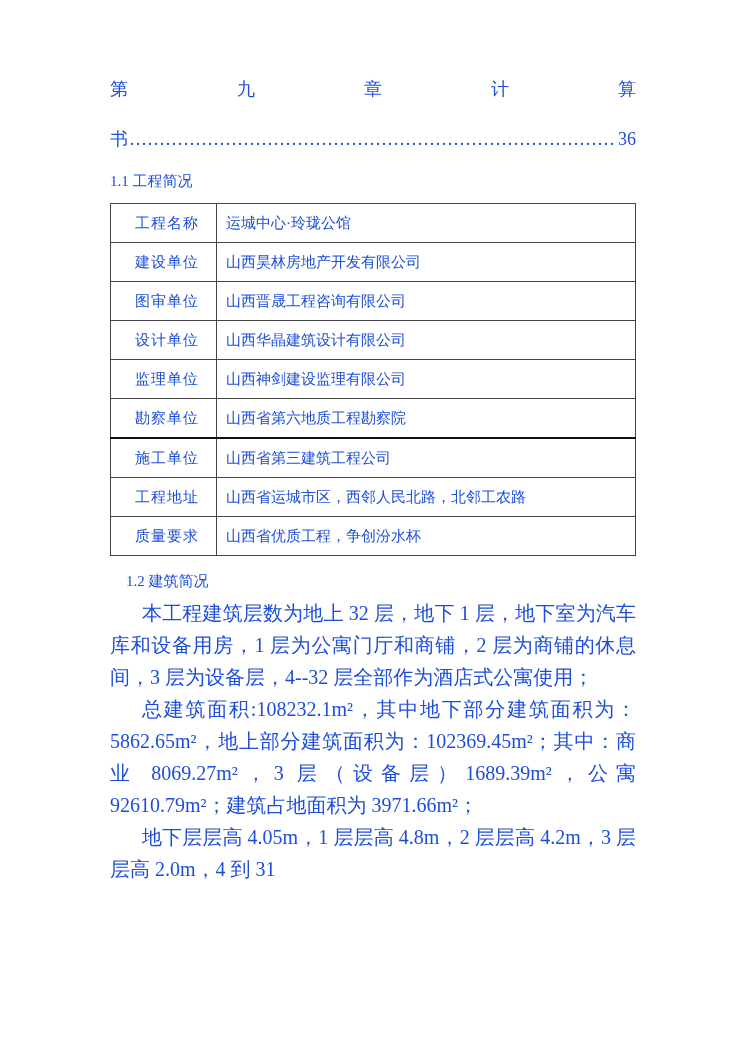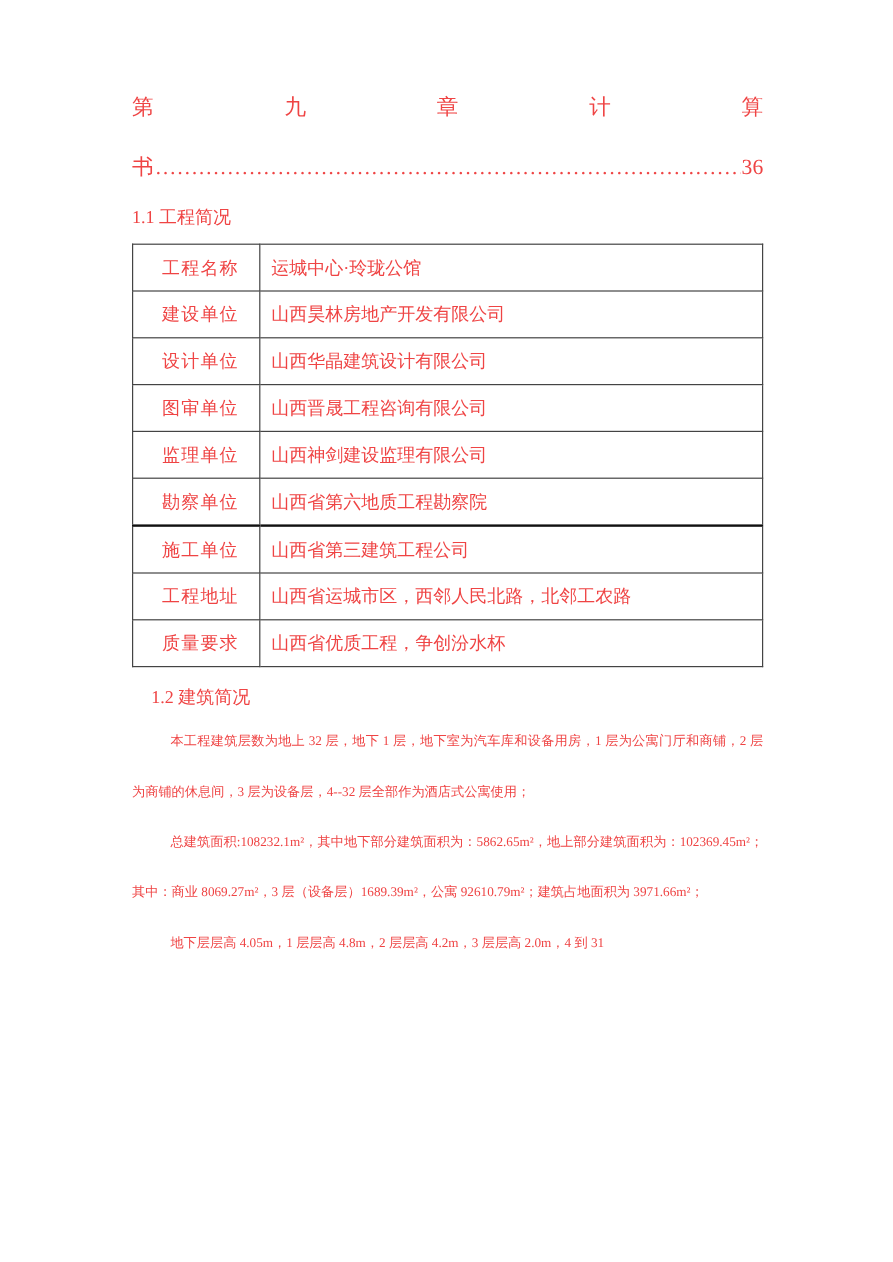--- a/index.html
+++ b/index.html
@@ -5,21 +5,21 @@
   html, body {
     margin: 0;
     padding: 0;
     background: #ffffff;
   }
   .page {
     position: relative;
     width: 744px;
     height: 1032px;
     background: #ffffff;
-    color: #ef4444;
+    color: #1d4ed8;
     font-family: "Liberation Serif", "DejaVu Serif", serif;
     overflow: hidden;
     box-sizing: border-box;
   }
   .content {
     padding: 80px 108px 0 110px;
   }
   
   .toc-line1 {
     font-size: 18px;
@@ -74,22 +74,22 @@
     width: 72px;
     font-weight: normal;
     letter-spacing: 1px;
     padding-left: 24px;
   }
   .ptable tr.heavy td {
     border-top: 2px solid #111;
   }
   
   .body-para {
-    font-size: 11px;
-    line-height: 42px;
+    font-size: 20px;
+    line-height: 32px;
     text-indent: 32px;
     text-align: justify;
     margin: 0;
   }
 </style>
 </head>
 <body>
 
 <div class="page">
   <div class="content">
@@ -109,26 +109,26 @@
       <tbody>
         <tr>
           <td class="lbl">工程名称</td>
           <td class="val">运城中心·玲珑公馆</td>
         </tr>
         <tr>
           <td class="lbl">建设单位</td>
           <td class="val">山西昊林房地产开发有限公司</td>
         </tr>
         <tr>
+          <td class="lbl">图审单位</td>
+          <td class="val">山西晋晟工程咨询有限公司</td>
+        </tr>
+        <tr>
           <td class="lbl">设计单位</td>
           <td class="val">山西华晶建筑设计有限公司</td>
-        </tr>
-        <tr>
-          <td class="lbl">图审单位</td>
-          <td class="val">山西晋晟工程咨询有限公司</td>
         </tr>
         <tr>
           <td class="lbl">监理单位</td>
           <td class="val">山西神剑建设监理有限公司</td>
         </tr>
         <tr>
           <td class="lbl">勘察单位</td>
           <td class="val">山西省第六地质工程勘察院</td>
         </tr>
         <tr class="heavy">

